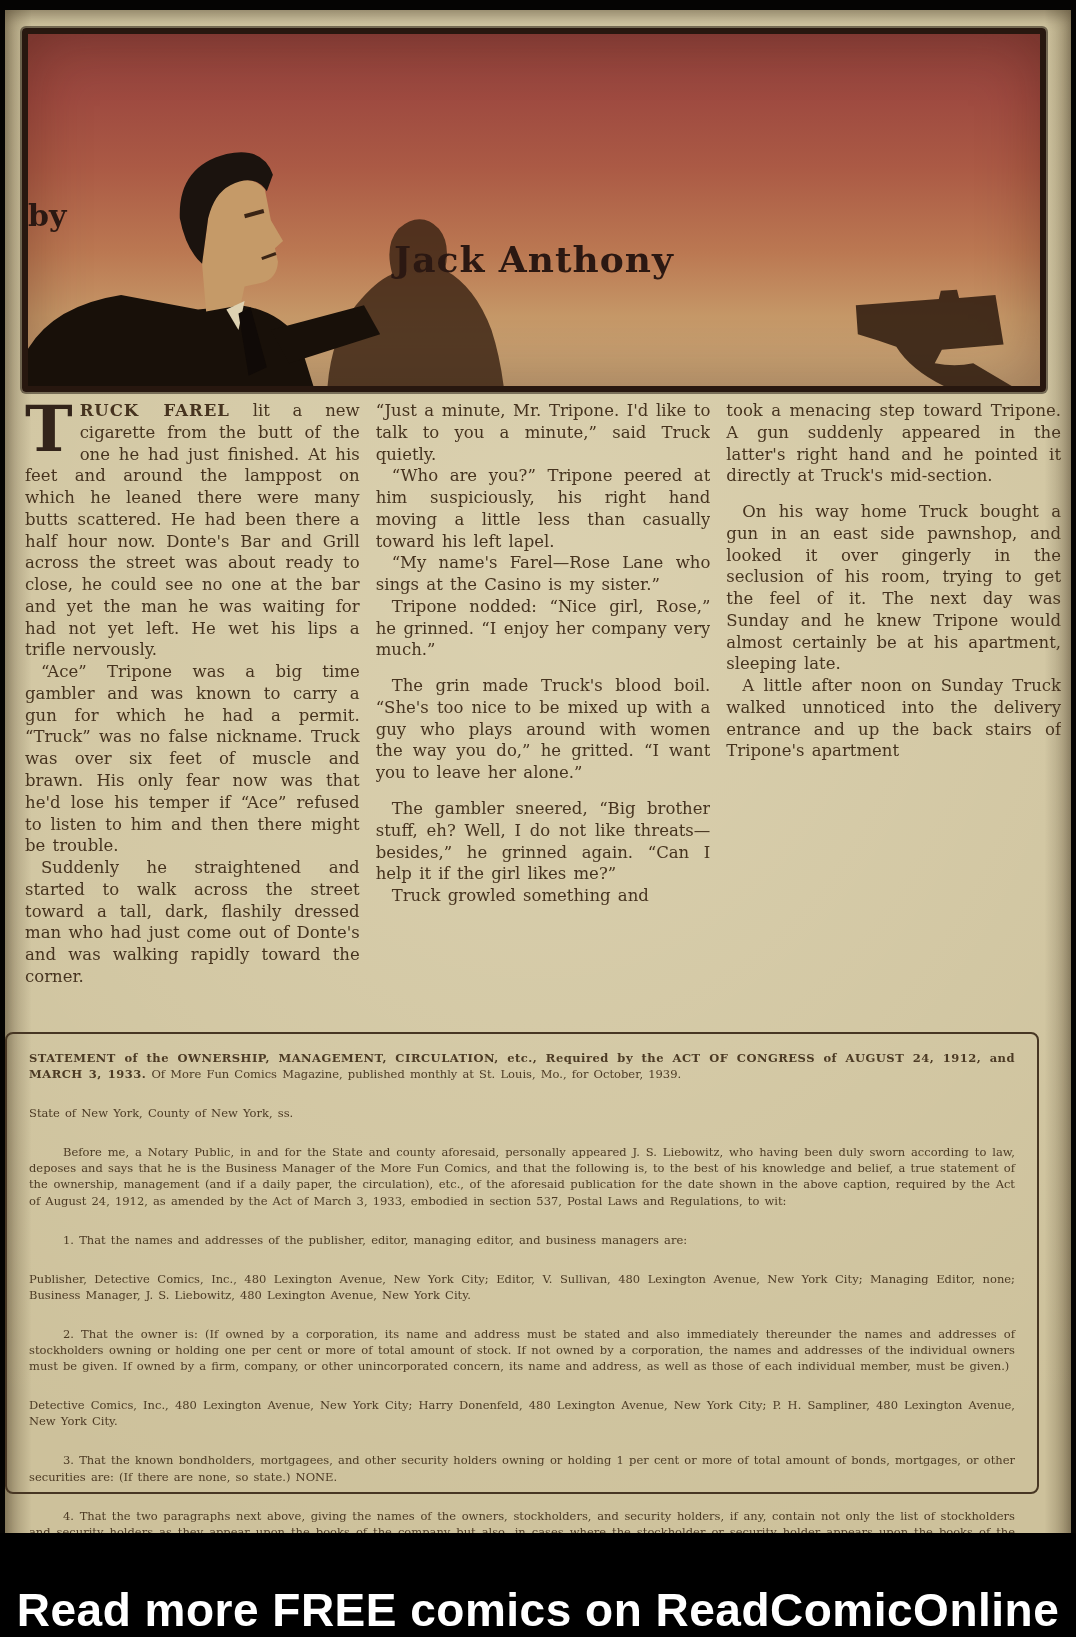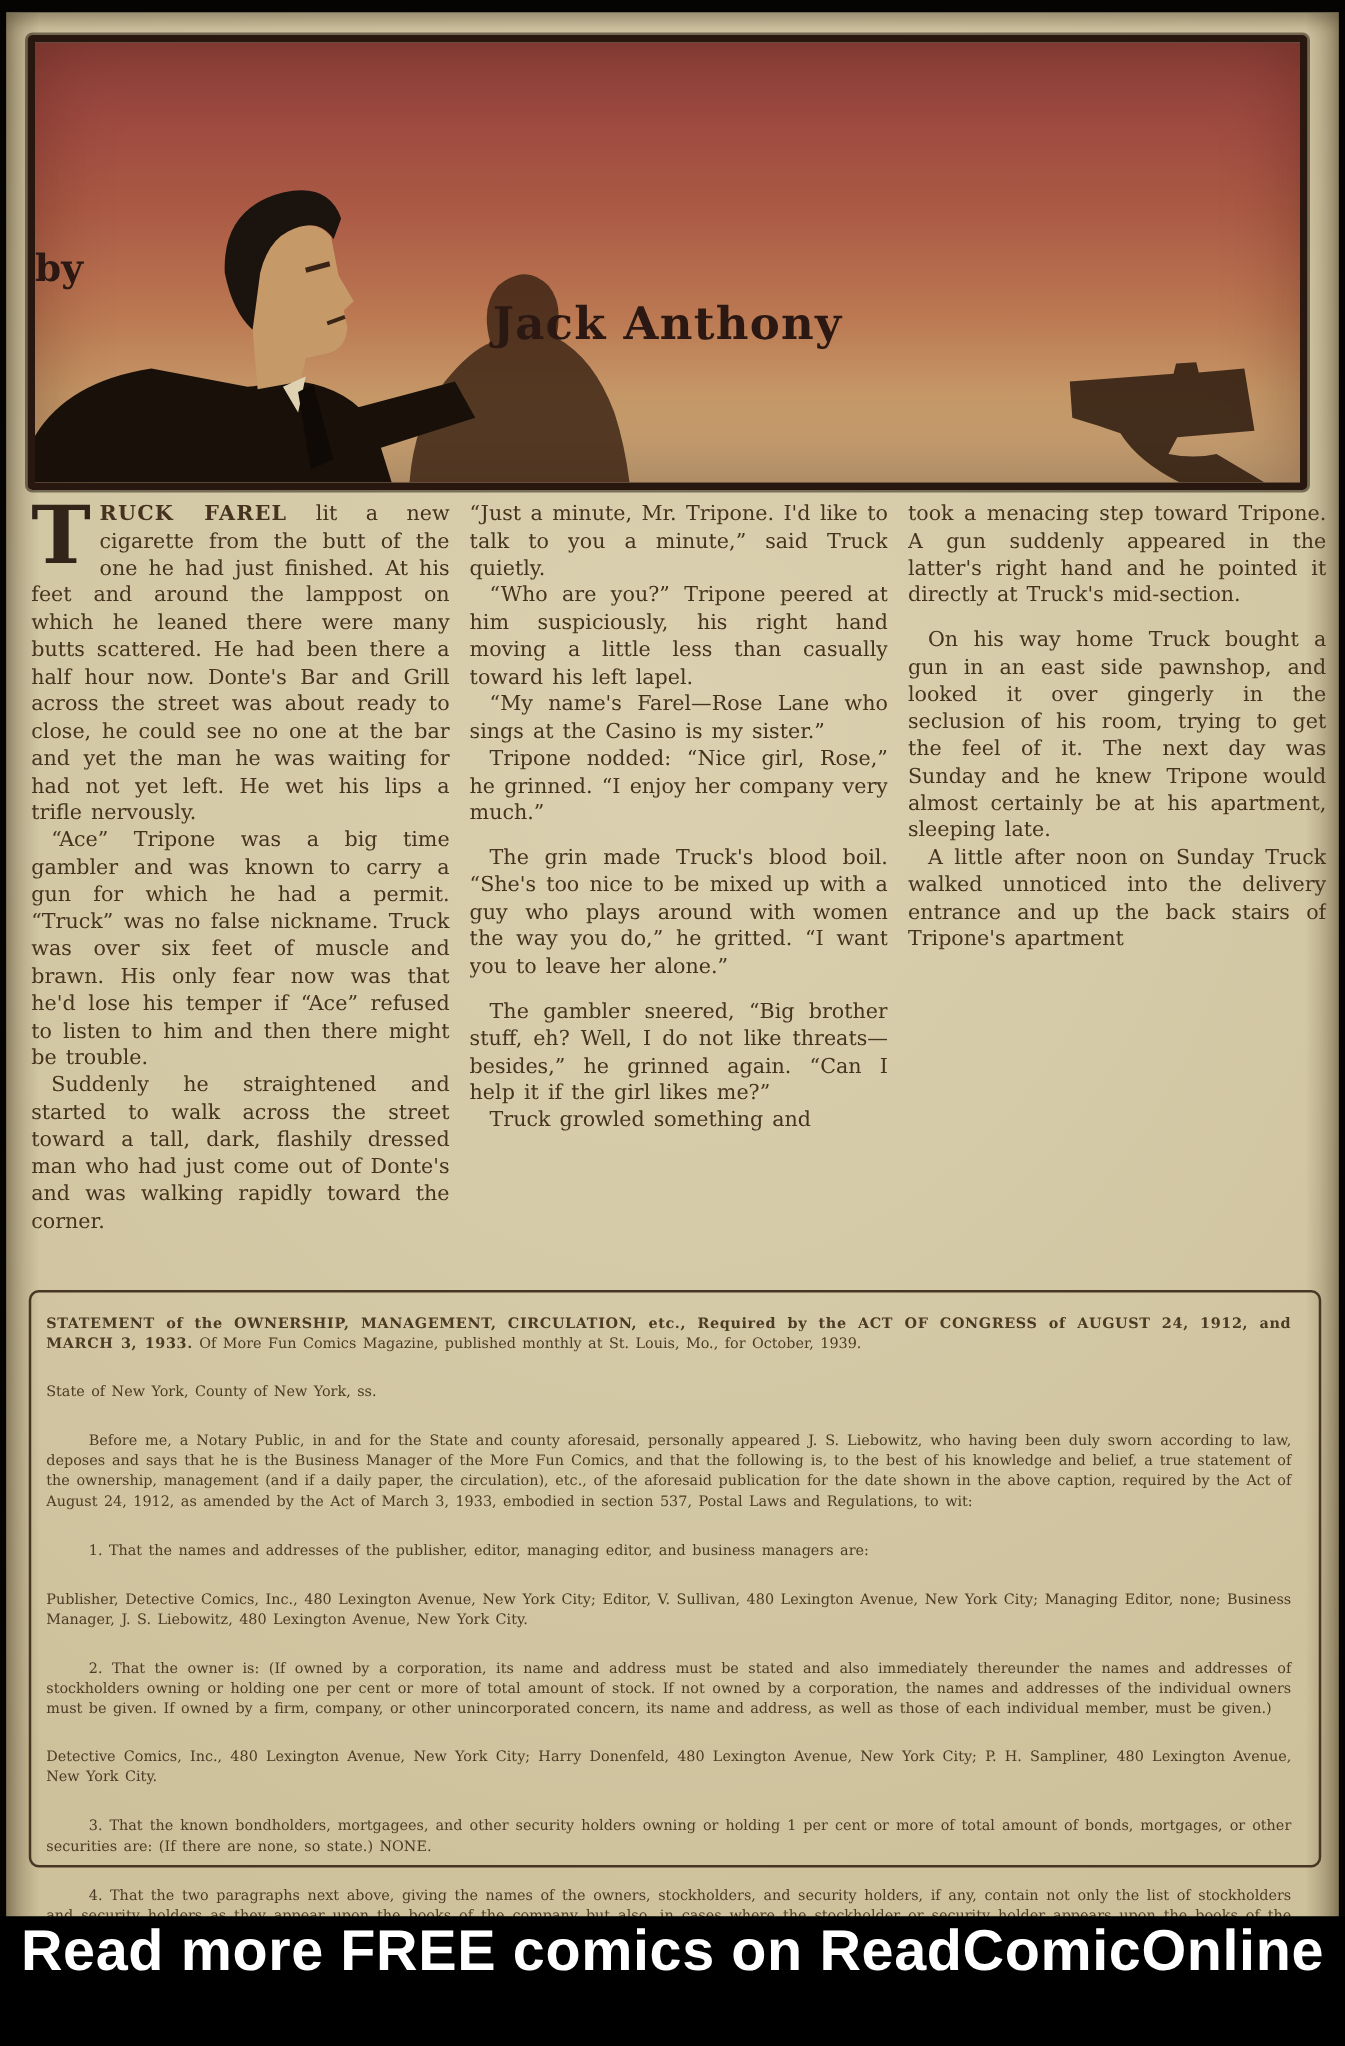--- a/index.html
+++ b/index.html
@@ -29,34 +29,34 @@
          display:flex;gap:16px;}
   .col{flex:1;font-size:16.5px;line-height:1.32;color:#46331f;text-align:justify;
        overflow:hidden;word-spacing:2px;}
   .col p{margin:0;text-indent:16px;}
   .col p.noindent{text-indent:0;}
   .col p.gap{margin-top:14px;}
   .dropcap{float:left;font-size:64px;line-height:52px;font-weight:bold;
            color:#33241a;margin:3px 7px 0 0;font-family:"DejaVu Serif", serif;}
   .lead{font-weight:bold;letter-spacing:1px;margin-top:14px;}
   
-  .stmt-box{position:absolute;left:18px;top:1022px;width:1034px;height:462px;
+  .stmt-box{position:absolute;left:0;top:1022px;width:1034px;height:462px;
         border:2px solid #473623;border-radius:8px;box-sizing:border-box;
-        padding:16px 22px 10px 12px;color:#4c3a24;font-size:11.5px;line-height:1.40;
+        padding:16px 22px 10px 22px;color:#4c3a24;font-size:11.5px;line-height:1.40;
         text-align:justify;word-spacing:1.5px;}
   .stmt-head{margin:0 0 5px 0;}
   .stmt-head .bold{font-weight:bold;letter-spacing:.5px;}
   .stmt-state{margin:0 0 6px 0;}
   .stmt-p{margin:23px 0;text-indent:34px;}
   .stmt-p.flush{text-indent:0;}
   .stmt-signed{margin:8px 0 0 0;text-align:right;padding-right:70px;text-indent:0;}
   .stmt-sworn{margin:4px 0 0 0;text-indent:44px;}
   
   .footer{position:absolute;left:0;bottom:0;width:100%;height:104px;background:#000;
-          display:flex;align-items:flex-start;justify-content:center;}
+          display:flex;align-items:flex-end;justify-content:center;}
   .footer .footer-link{color:#fff;font-family:"Liberation Sans", sans-serif;
           font-weight:bold;font-size:46px;letter-spacing:.5px;text-decoration:none;cursor:pointer;}
 </style>
 </head>
 <body>
 
 <div class="scan">
   <div class="paper">
 
     <div class="header-panel">

